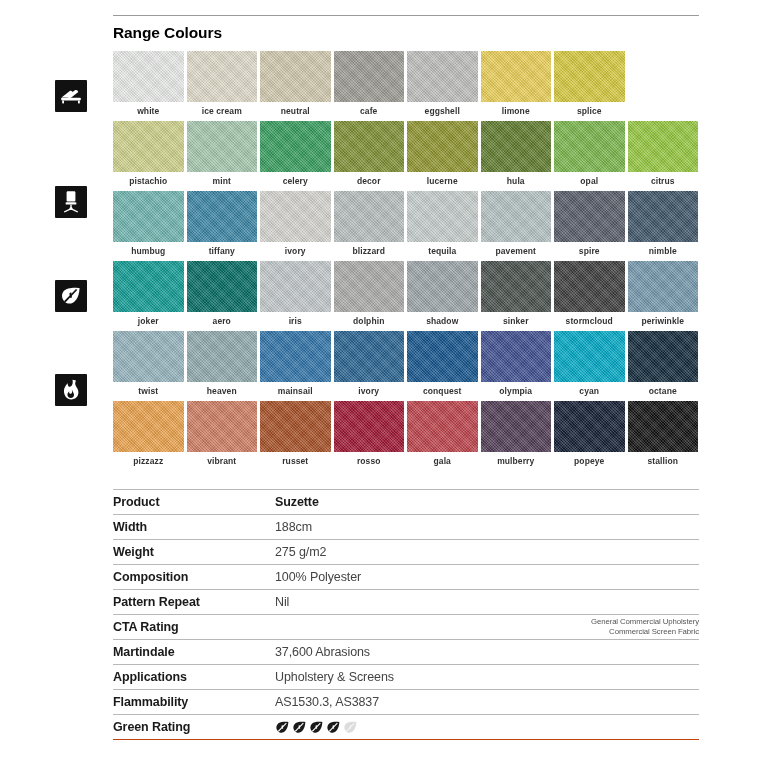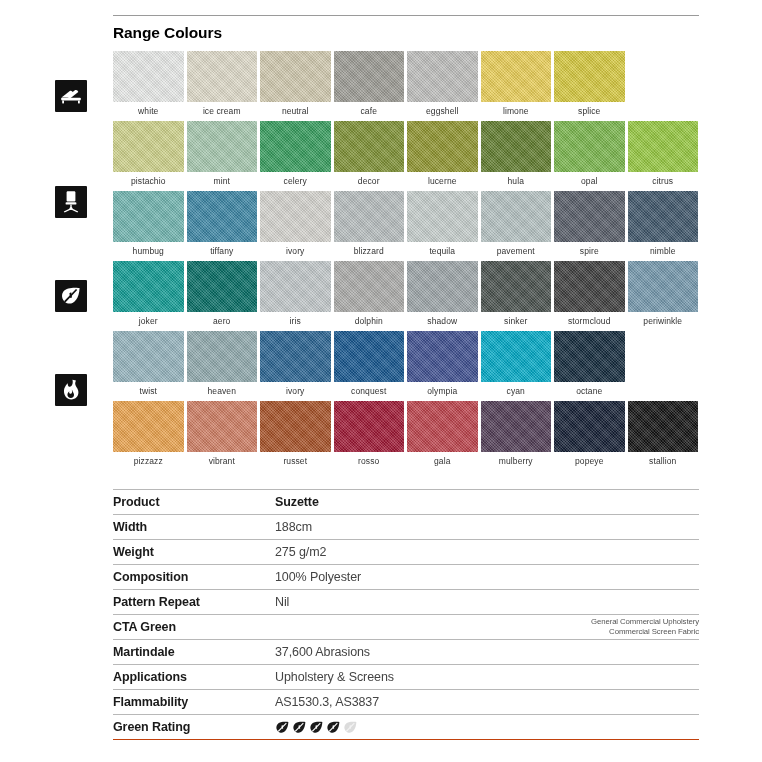--- a/index.html
+++ b/index.html
@@ -87,20 +87,21 @@
   #swatch-grid {
     position: absolute;
     left: 0;
     top: 51px;
     width: 586px;
   }
   .swatch-row {
     display: flex;
     gap: 3px;
     margin-bottom: 2px;
+    font-weight: bold;
   }
   .swatch-cell {
     width: 70.5px;
   }
   .swatch-chip {
     width: 70.5px;
     height: 51px;
     position: relative;
     overflow: hidden;
   }
@@ -357,20 +358,24 @@
       <div class="swatch-row">
         <div class="swatch-cell">
           <div class="swatch-chip" style="background: rgb(147, 178, 188);"></div>
           <div class="swatch-label">twist</div>
         </div>
         <div class="swatch-cell">
           <div class="swatch-chip" style="background: rgb(143, 168, 172);"></div>
           <div class="swatch-label">heaven</div>
         </div>
         <div class="swatch-cell">
+          <div class="swatch-chip" style="background: rgb(47, 114, 166);"></div>
+          <div class="swatch-label">mainsail</div>
+        </div>
+        <div class="swatch-cell">
           <div class="swatch-chip" style="background: rgb(39, 97, 143);"></div>
           <div class="swatch-label">ivory</div>
         </div>
         <div class="swatch-cell">
           <div class="swatch-chip" style="background: rgb(20, 84, 140);"></div>
           <div class="swatch-label">conquest</div>
         </div>
         <div class="swatch-cell">
           <div class="swatch-chip" style="background: rgb(61, 78, 142);"></div>
           <div class="swatch-label">olympia</div>
@@ -436,21 +441,21 @@
         </tr>
         <tr>
           <td class="spec-key">Composition</td>
           <td class="spec-val">100% Polyester</td>
         </tr>
         <tr>
           <td class="spec-key">Pattern Repeat</td>
           <td class="spec-val">Nil</td>
         </tr>
         <tr>
-          <td class="spec-key">CTA Green</td>
+          <td class="spec-key">CTA Rating</td>
           <td class="spec-val small">
             <div>General Commercial Upholstery</div>
             <div>Commercial Screen Fabric</div>
           </td>
         </tr>
         <tr>
           <td class="spec-key">Martindale</td>
           <td class="spec-val">37,600 Abrasions</td>
         </tr>
         <tr>

